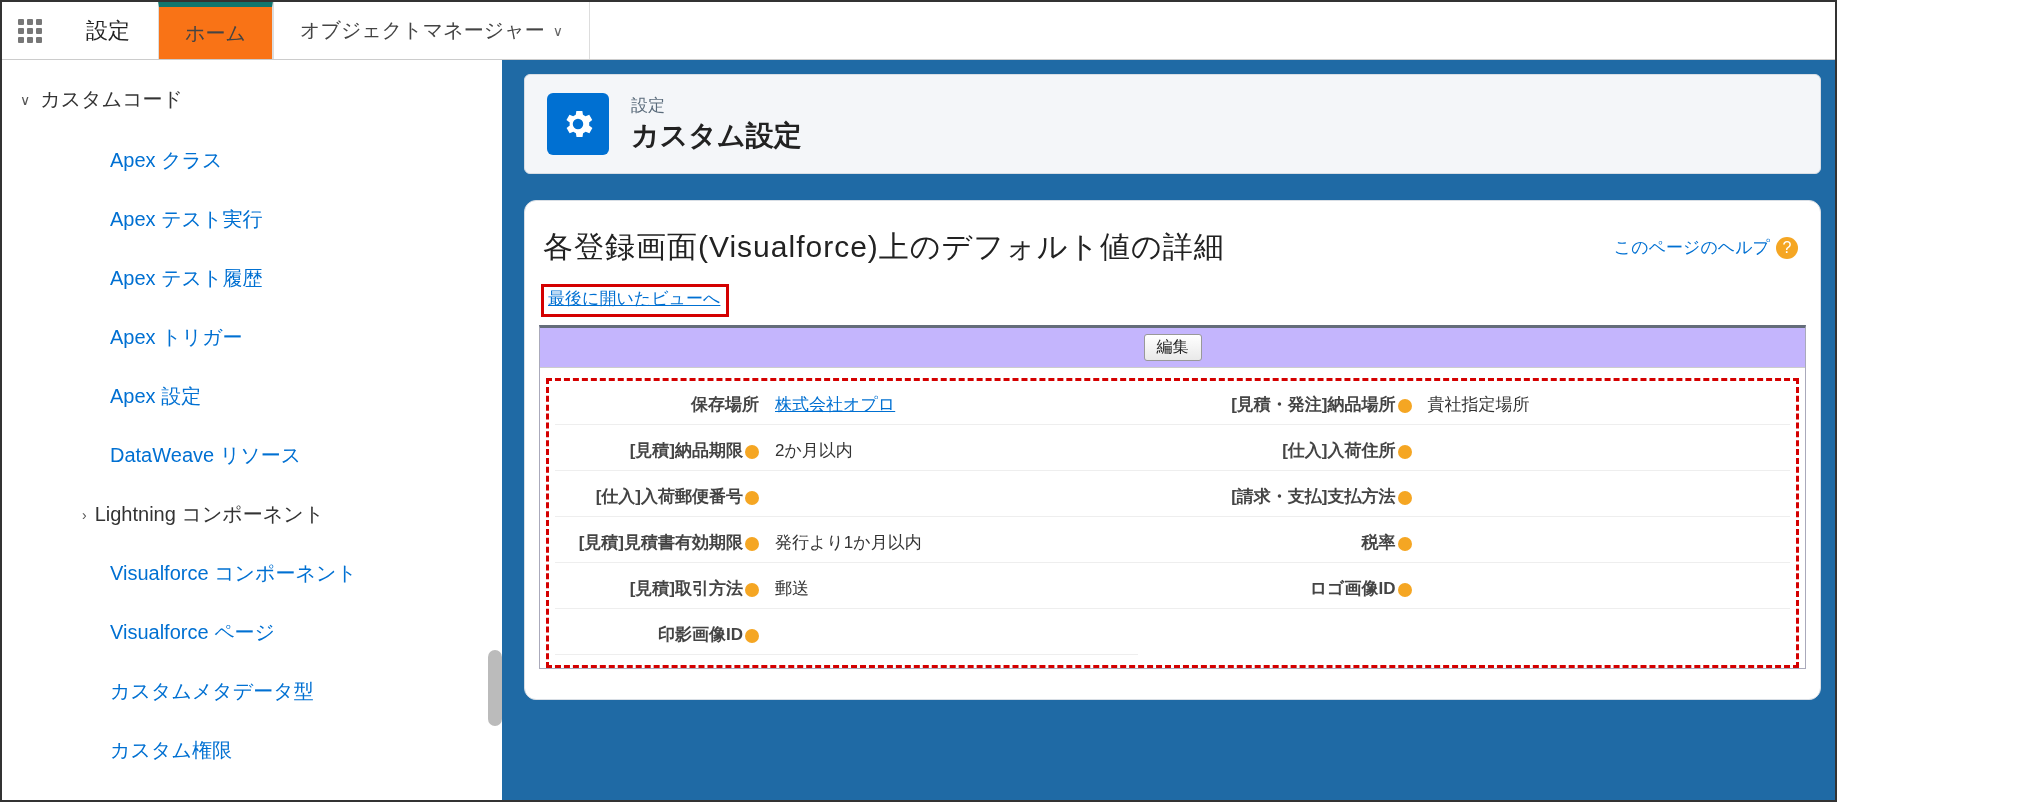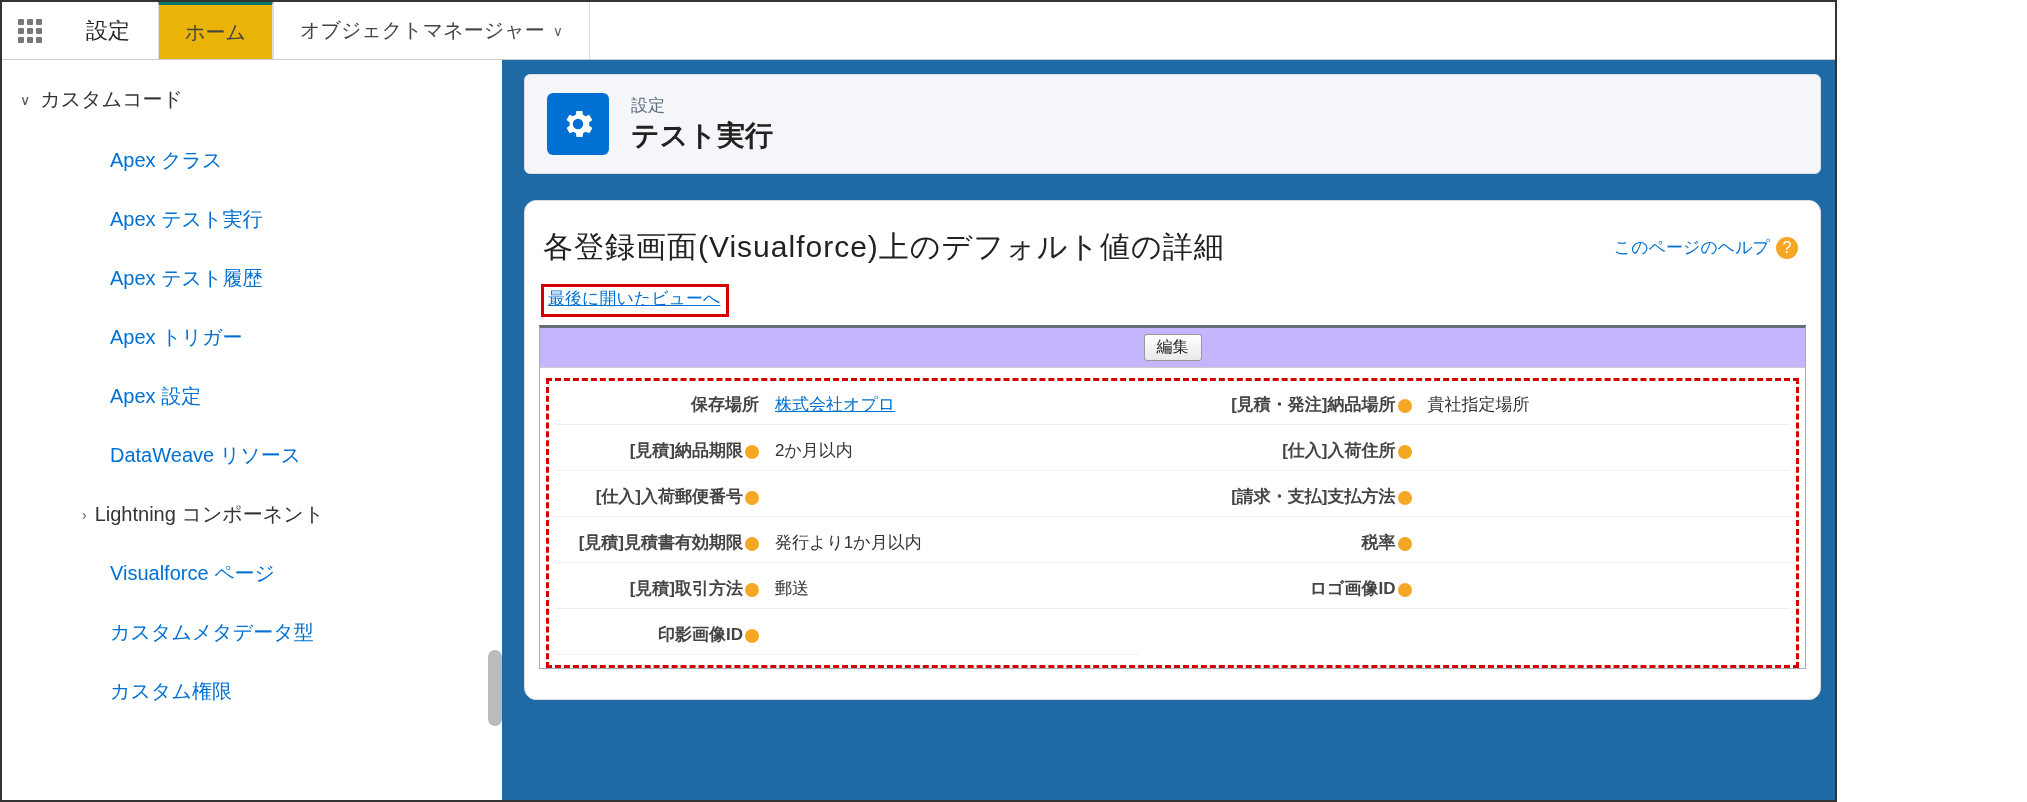--- a/index.html
+++ b/index.html
@@ -6,21 +6,21 @@
 body { font-family: "Hiragino Kaku Gothic Pro", "Yu Gothic", Meiryo, sans-serif; background: #fff; color: #222; width: 2027px; }
 .outer { border: 2px solid #333; width: 1837px; height: 802px; overflow: hidden; }
 
 
 .topbar { display: flex; align-items: stretch; border-bottom: 1px solid #ccc; height: 58px; background: #fff; }
 .waffle { width: 56px; display:flex; align-items:center; justify-content:center; }
 .waffle-grid { width: 24px; height: 24px; display:grid; grid-template-columns:repeat(3,6px); grid-template-rows:repeat(3,6px); gap:3px; }
 .waffle-grid span { background:#777; border-radius:1px; }
 .topbar .label-setup { display:flex; align-items:center; padding:0 28px; font-size:22px; color:#222; }
 .tab { display:flex; align-items:center; padding:0 26px; font-size:20px; color:#444; border-left:1px solid #ddd; border-right:1px solid #ddd; cursor:pointer; }
-.tab.active { background:#eab308; border-top:4px solid #0f766e; padding-top:0; margin-top:-1px; }
+.tab.active { background:#f97316; border-top:6px solid #0f766e; padding-top:0; margin-top:-1px; }
 .tab .chev { margin-left:8px; font-size:14px; color:#666; }
 
 
 .bodyrow { display:flex; height: calc(100% - 58px); }
 
 
 .sidebar { width: 500px; background:#fff; font-size:20px; color:#0070d2; padding-top:20px; position:relative; }
 .tree-parent { display:flex; align-items:center; padding:6px 6px 18px 18px; color:#333; font-size:20px; }
 .tree-parent .chev-down { margin-right:10px; font-size:14px; color:#555; }
 .tree-item { padding:16px 0 16px 108px; color:#0070d2; cursor:pointer; white-space:nowrap; }
@@ -97,36 +97,37 @@
       <div class="tree-item">Apex クラス</div>
       <div class="tree-item">Apex テスト実行</div>
       <div class="tree-item">Apex テスト履歴</div>
       <div class="tree-item">Apex トリガー</div>
       <div class="tree-item">Apex 設定</div>
       <div class="tree-item">DataWeave リソース</div>
       <div class="tree-item sub-parent">
         <span class="chev-right">›</span>
         <span>Lightning コンポーネント</span>
       </div>
+      <div class="tree-item">Visualforce コンポーネント</div>
       <div class="tree-item">Visualforce ページ</div>
       <div class="tree-item">カスタムメタデータ型</div>
       <div class="tree-item">カスタム権限</div>
       <div class="scroll-thumb"></div>
     </div>
 
     <div class="main">
       <div class="header-card">
         <div class="gear-icon">
           <svg viewBox="0 0 24 24">
               <path d="M19.4 13l.1-1-.1-1 2.1-1.6-2-3.5-2.5 1a7 7 0 0 0-1.7-1l-.4-2.6h-4l-.4 2.6a7 7 0 0 0-1.7 1l-2.5-1-2 3.5L6.5 11l-.1 1 .1 1-2.1 1.6 2 3.5 2.5-1c.5.4 1.1.8 1.7 1l.4 2.6h4l.4-2.6c.6-.2 1.2-.6 1.7-1l2.5 1 2-3.5L19.4 13zM12 15.5A3.5 3.5 0 1 1 12 8.5a3.5 3.5 0 0 1 0 7z"></path>
             </svg>
         </div>
         <div class="header-texts">
           <div class="small">設定</div>
-          <div class="big">テスト実行</div>
+          <div class="big">カスタム設定</div>
         </div>
       </div>
 
       <div class="content-card">
         <div class="page-title-row">
           <div class="page-title">各登録画面(Visualforce)上のデフォルト値の詳細</div>
           <div class="help-link">
             <span>このページのヘルプ</span>
             <span class="help-q">?</span>
           </div>

